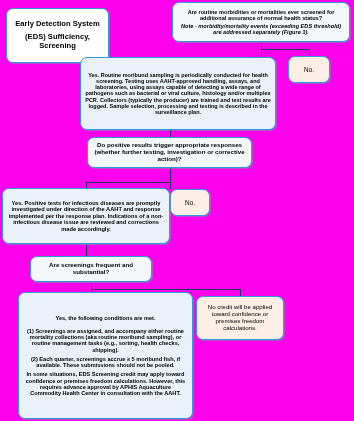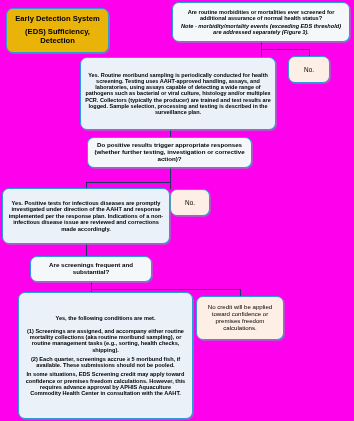--- a/index.html
+++ b/index.html
@@ -32,21 +32,21 @@
     align-items:center;
     padding:3px 4px;
     box-shadow:1px 1px 0 rgba(120,150,180,.55);
     line-height:1.12;
   }
   .box p{margin:0;}
   .box p + p{margin-top:3px;}
   .box .ital{font-style:italic;}
 
   
-  #box-title{left:6px;  top:8px;   width:103px; height:45px;  font-size:7.6px;font-weight:bold;background:#eab308;}
+  #box-title{left:6px;  top:8px;   width:103px; height:55px;  font-size:7.6px;font-weight:bold;background:#ffffff;}
   #box-q1   {left:172px;top:2px;   width:178px; height:40px;  font-size:5.6px;font-weight:bold;background:#F4F8FB;}
   #box-no1  {left:288px;top:56px;  width:42px;  height:27px;  font-size:6.4px;}
   #box-a1   {left:80px; top:57px;  width:196px; height:73px;  font-size:5.5px;font-weight:bold;background:#EAF1F9;}
   #box-q2   {left:87px; top:137px; width:165px; height:31px;  font-size:6.2px;font-weight:bold;background:#F4F8FB;}
   #box-no2  {left:170px;top:189px; width:40px;  height:27px;  font-size:6.4px;}
   #box-a2   {left:2px;  top:188px; width:168px; height:56px;  font-size:5.7px;font-weight:bold;background:#EAF1F9;}
   #box-q3   {left:30px; top:256px; width:122px; height:26px;  font-size:6.2px;font-weight:bold;background:#F4F8FB;}
   #box-no3  {left:196px;top:296px; width:88px;  height:44px;  font-size:6.1px;}
   #box-a3   {left:18px; top:292px; width:175px; height:127px; font-size:5.6px;font-weight:bold;background:#EAF1F9;padding:5px 6px;}
   #box-a3 .lead{margin-bottom:4px;}
@@ -64,21 +64,21 @@
   <div class="conn h" style="left:86px;top:182px;width:85px;"></div>
   <div class="conn v" style="left:86px;top:182px;height:6px;"></div>
   <div class="conn v" style="left:86px;top:244px;height:12px;"></div>
   <div class="conn v" style="left:91px;top:282px;height:10px;"></div>
   <div class="conn h" style="left:91px;top:289px;width:149px;"></div>
   <div class="conn v" style="left:240px;top:289px;height:7px;"></div>
 
   <div class="box" id="box-title">
     <p>Early Detection System</p>
     <p style="margin-top:4px;">(EDS) Sufficiency,</p>
-    <p style="margin-top:1px;">Detection</p>
+    <p style="margin-top:1px;">Screening</p>
   </div>
 
   <div class="box" id="box-q1">
     <p>Are routine morbidities or mortalities ever screened for additional assurance of normal health status?</p>
     <p class="ital" style="margin-top:1px;">Note - morbidity/mortality events (exceeding EDS threshold) are addressed separately (Figure 3).</p>
   </div>
 
   <div class="box" id="box-no1">
     <p>No.</p>
   </div>

